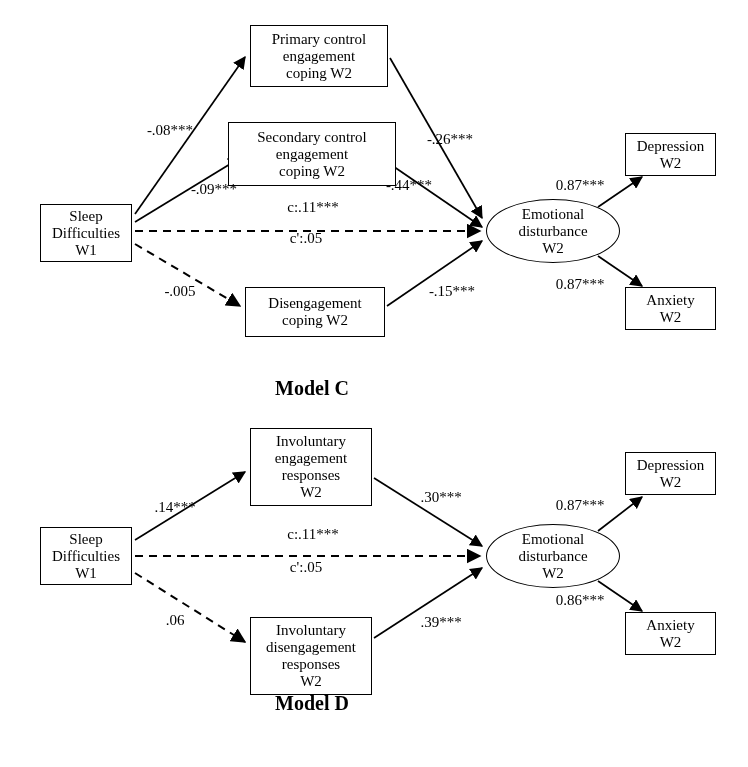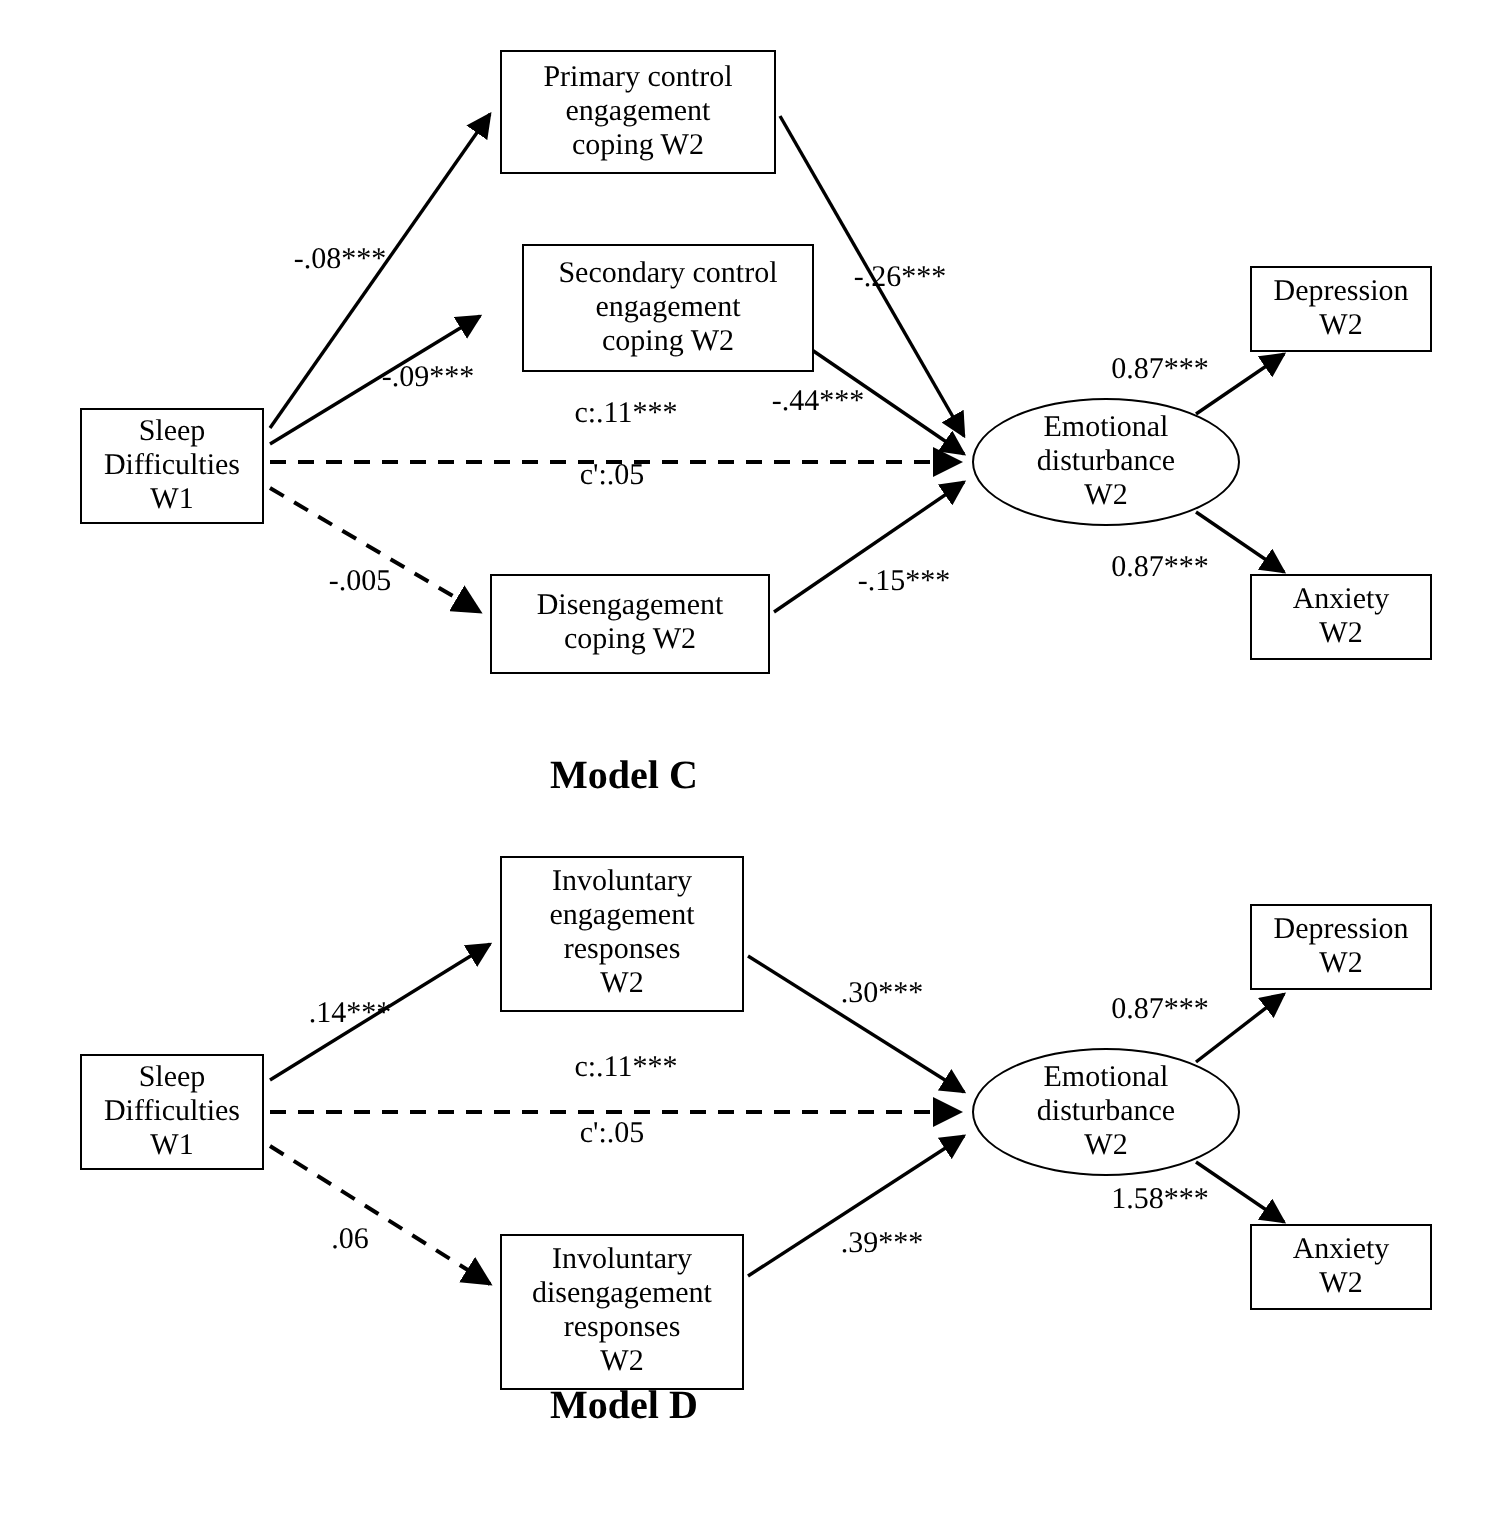--- a/index.html
+++ b/index.html
@@ -74,21 +74,21 @@
   </svg>
 
   <div class="node" style="left:40px;top:204px;width:92px;height:58px">Sleep
 Difficulties
 W1</div>
 
   <div class="node" style="left:250px;top:25px;width:138px;height:62px">Primary control
 engagement
 coping W2</div>
 
-  <div class="node" style="left:261px;top:122px;width:146px;height:64px">Secondary control
+  <div class="node" style="left:228px;top:122px;width:168px;height:64px">Secondary control
 engagement
 coping W2</div>
 
   <div class="node" style="left:245px;top:287px;width:140px;height:50px">Disengagement
 coping W2</div>
 
   <div class="node ellipse" style="left:486px;top:199px;width:134px;height:64px">Emotional
 disturbance
 W2</div>
 
@@ -97,21 +97,21 @@
 
   <div class="node" style="left:625px;top:287px;width:91px;height:43px">Anxiety
 W2</div>
 
   <div class="plabel" style="left:170px;top:122px">-.08***</div>
   <div class="plabel" style="left:214px;top:181px">-.09***</div>
   <div class="plabel" style="left:180px;top:283px">-.005</div>
   <div class="plabel" style="left:313px;top:199px">c:.11***</div>
   <div class="plabel" style="left:306px;top:230px">c':.05</div>
   <div class="plabel" style="left:450px;top:131px">-.26***</div>
-  <div class="plabel" style="left:409px;top:193px">-.44***</div>
+  <div class="plabel" style="left:409px;top:177px">-.44***</div>
   <div class="plabel" style="left:452px;top:283px">-.15***</div>
   <div class="plabel" style="left:580px;top:177px">0.87***</div>
   <div class="plabel" style="left:580px;top:276px">0.87***</div>
 
   <div class="model-title" style="left:312px;top:377px">Model C</div>
 
   <div class="node" style="left:40px;top:527px;width:92px;height:58px">Sleep
 Difficulties
 W1</div>
 
@@ -135,17 +135,17 @@
   <div class="node" style="left:625px;top:612px;width:91px;height:43px">Anxiety
 W2</div>
 
   <div class="plabel" style="left:175px;top:499px">.14***</div>
   <div class="plabel" style="left:175px;top:612px">.06</div>
   <div class="plabel" style="left:313px;top:526px">c:.11***</div>
   <div class="plabel" style="left:306px;top:559px">c':.05</div>
   <div class="plabel" style="left:441px;top:489px">.30***</div>
   <div class="plabel" style="left:441px;top:614px">.39***</div>
   <div class="plabel" style="left:580px;top:497px">0.87***</div>
-  <div class="plabel" style="left:580px;top:592px">1.58***</div>
+  <div class="plabel" style="left:580px;top:592px">0.86***</div>
 
   <div class="model-title" style="left:312px;top:692px">Model D</div>
 
 </div>
 
 </body></html>

